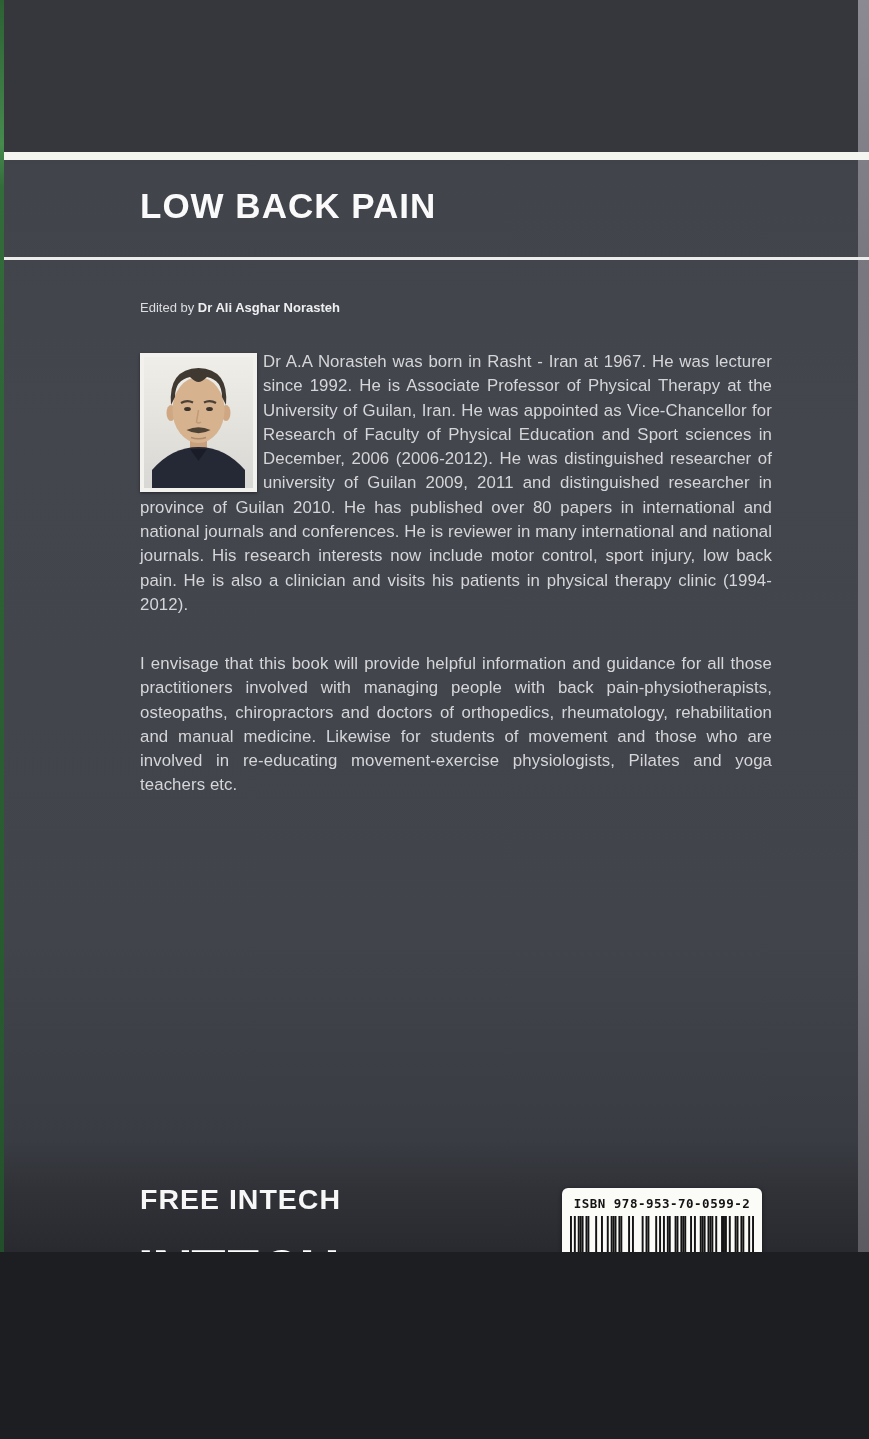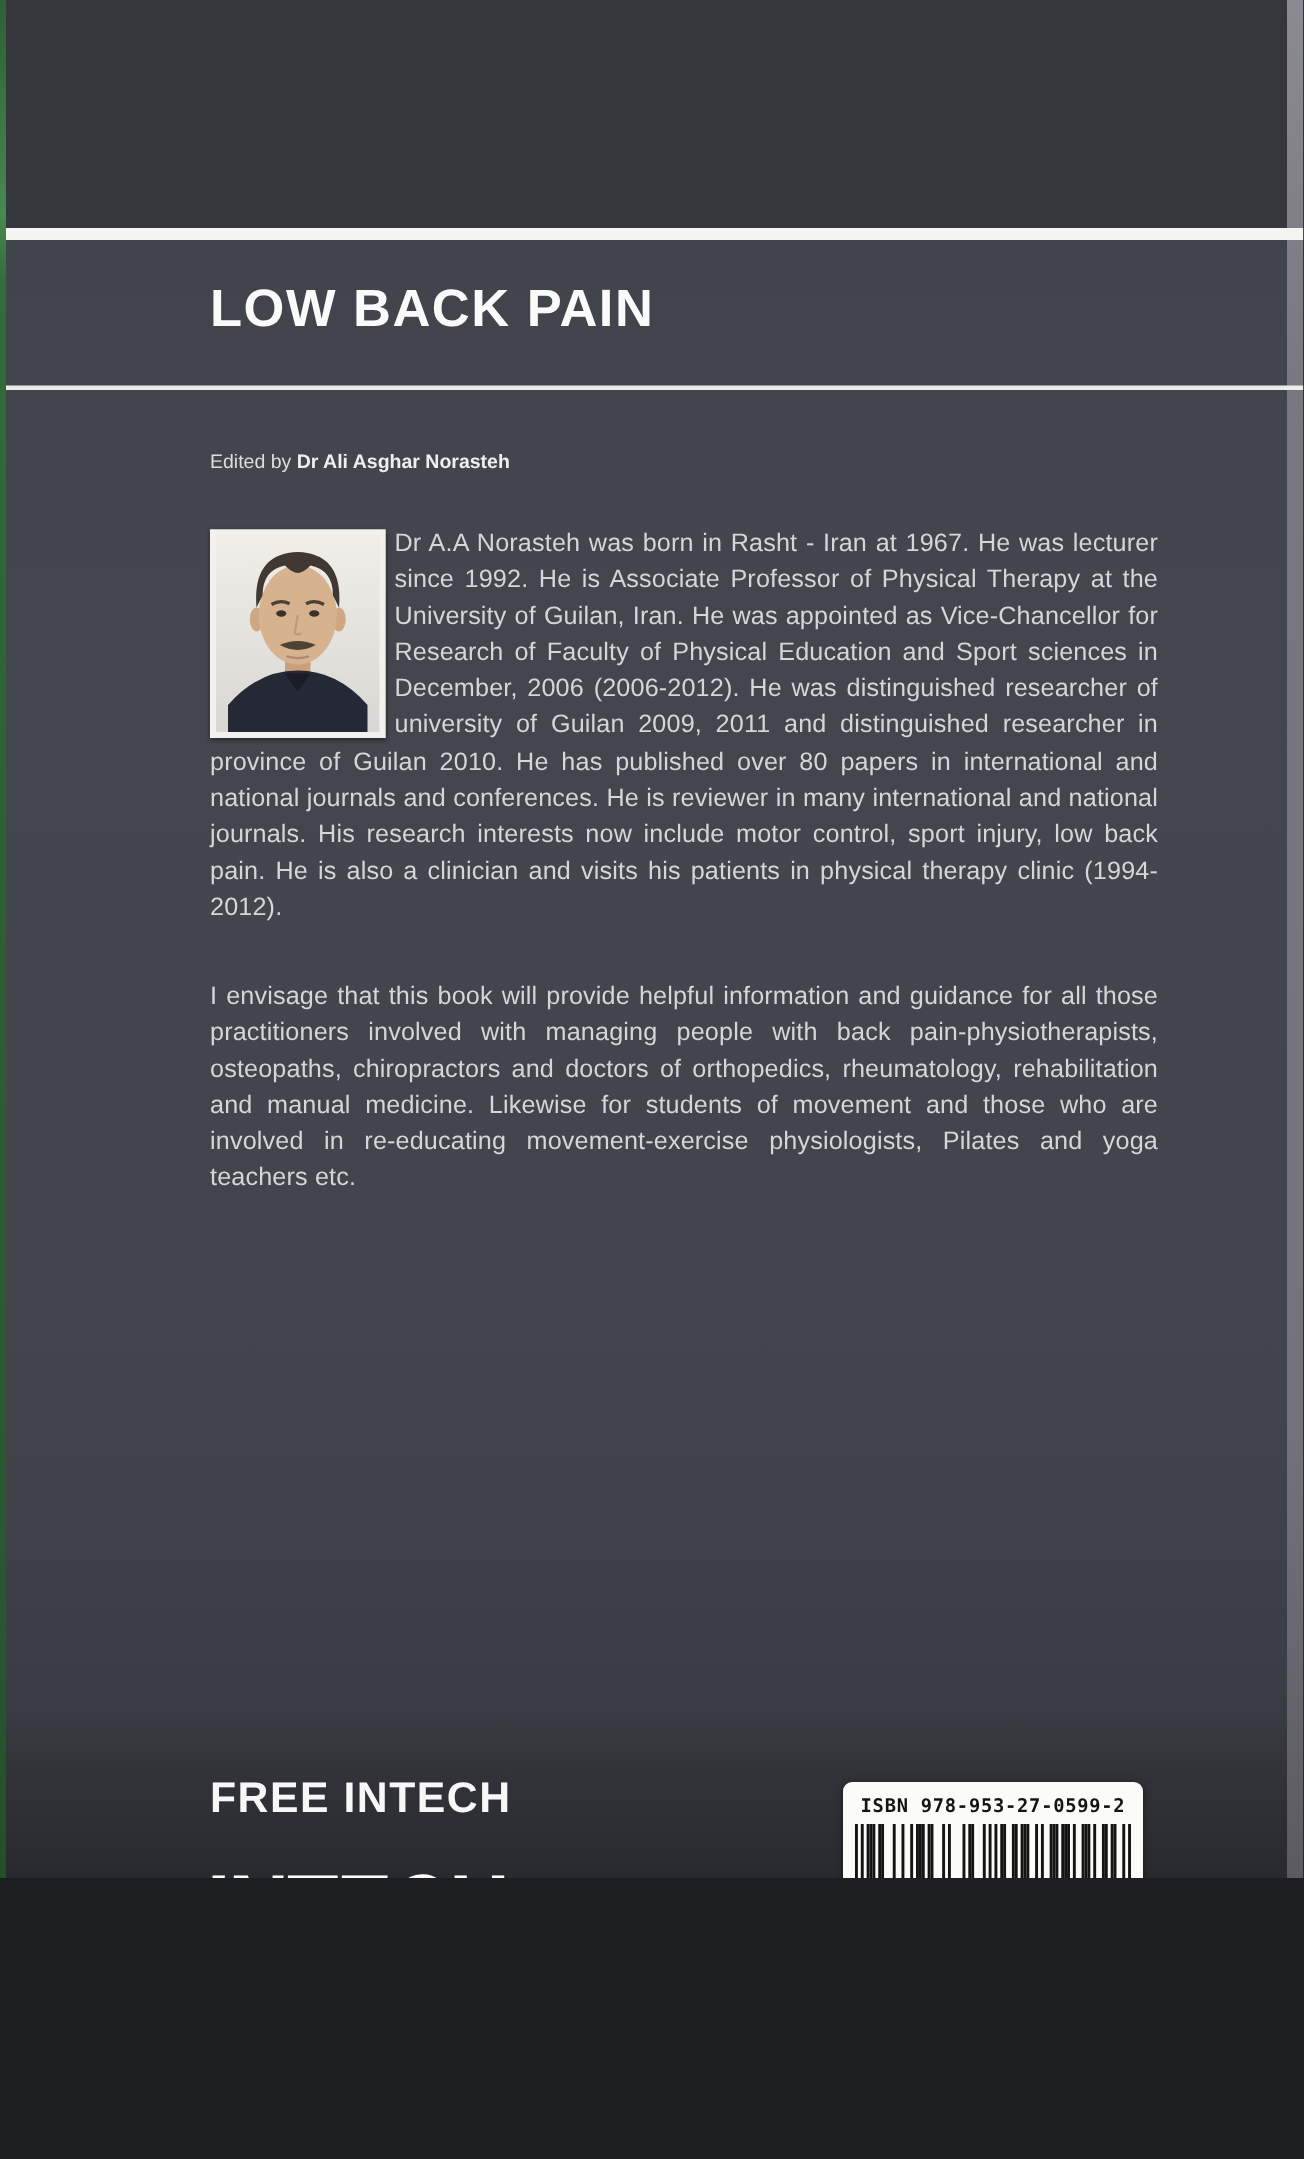--- a/index.html
+++ b/index.html
@@ -116,21 +116,21 @@
     <p>I envisage that this book will provide helpful information and guidance for all those practitioners involved with managing people with back pain-physiotherapists, osteopaths, chiropractors and doctors of orthopedics, rheumatology, rehabilitation and manual medicine. Likewise for students of movement and those who are involved in re-educating movement-exercise physiologists, Pilates and yoga teachers etc.</p>
   </div>
 
 
   <div class="free-access">FREE INTECH</div>
 
   <div class="logo">INTECH</div>
   <div class="tagline">open science | open minds</div>
 
   <div class="barcode-box">
-    <div class="isbn-label">ISBN 978-953-27-0599-2</div>
+    <div class="isbn-label">ISBN 978-953-70-0599-2</div>
     <svg class="bars" viewBox="0 0 95 34" preserveAspectRatio="none">
         <rect x="0" y="0" width="1" height="34"></rect>
         <rect x="2" y="0" width="1" height="34"></rect>
         <rect x="4" y="0" width="1" height="30"></rect>
         <rect x="5" y="0" width="1" height="30"></rect>
         <rect x="6" y="0" width="1" height="30"></rect>
         <rect x="8" y="0" width="1" height="30"></rect>
         <rect x="9" y="0" width="1" height="30"></rect>
         <rect x="13" y="0" width="1" height="30"></rect>
         <rect x="16" y="0" width="1" height="30"></rect>

